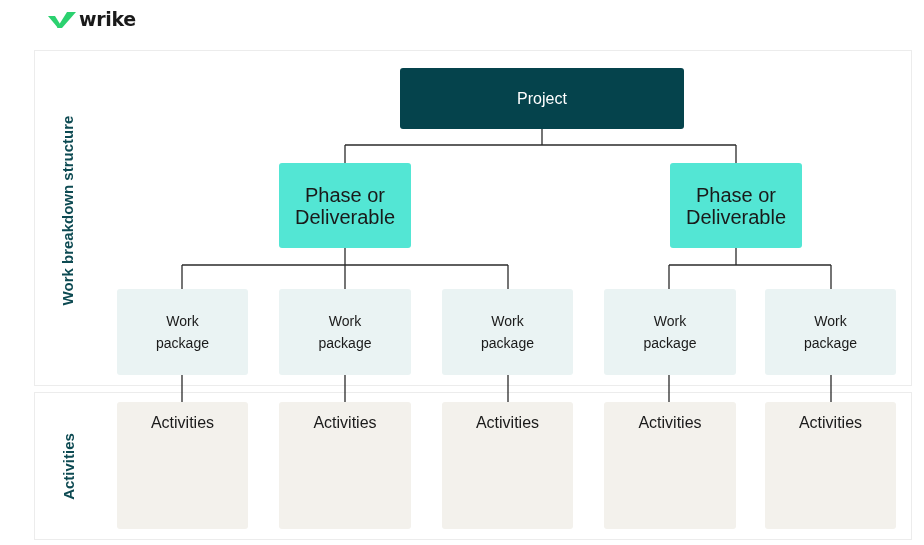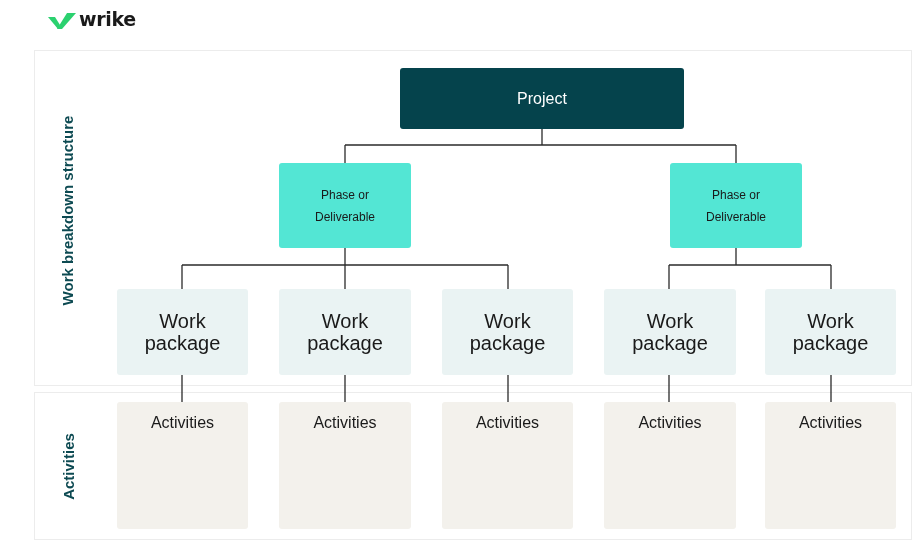--- a/index.html
+++ b/index.html
@@ -1,36 +1,36 @@
 <!DOCTYPE html>
 <html><head>
 <meta charset="utf-8">
 <style>
   html, body { margin: 0; padding: 0; background: #ffffff; }
   body { width: 924px; height: 545px; position: relative; overflow: hidden;
          font-family: "Liberation Sans", "DejaVu Sans", sans-serif; }
 
-  .logo { position: absolute; left: 48px; top: 10px; display: flex; align-items: flex-end; }
+  .logo { position: absolute; left: 48px; top: 10px; display: flex; align-items: flex-start; }
   .logo-mark { width: 28px; height: 18px; }
   .logo-text { font-family: "DejaVu Sans", sans-serif; font-weight: bold; font-size: 19px;
                color: #1a1a1a; margin-left: 3px; letter-spacing: -0.3px; line-height: 1; }
 
   .panel { position: absolute; left: 34px; width: 878px; border: 1px solid #ececec;
            box-sizing: border-box; background: #fff; }
   .panel-top { top: 50px; height: 336px; }
   .panel-bottom { top: 392px; height: 148px; }
 
   .side-label { position: absolute; color: #0d4a52; font-weight: bold; font-size: 15px;
                 white-space: nowrap; transform: rotate(-90deg); transform-origin: center center; }
 
   .box { position: absolute; box-sizing: border-box; border-radius: 3px; display: flex;
          align-items: center; justify-content: center; text-align: center; color: #1a1a1a; }
   .box-project { background: #05434c; color: #ffffff; font-size: 16px; }
-  .box-phase { background: #53e6d4; font-size: 12px; line-height: 22px; }
-  .box-wp { background: #eaf3f3; font-size: 20px; line-height: 22px; }
+  .box-phase { background: #53e6d4; font-size: 20px; line-height: 22px; }
+  .box-wp { background: #eaf3f3; font-size: 14px; line-height: 22px; }
   .box-act { background: #f3f1ec; font-size: 16px; align-items: flex-start; padding-top: 12px; }
   .box span { white-space: pre-line; }
 
   svg.connectors { position: absolute; left: 0; top: 0; width: 924px; height: 545px; pointer-events: none; }
   svg.connectors line { stroke: #2a2a2a; stroke-width: 1.3; }
 </style>
 </head>
 <body>
 
 <div class="logo">

